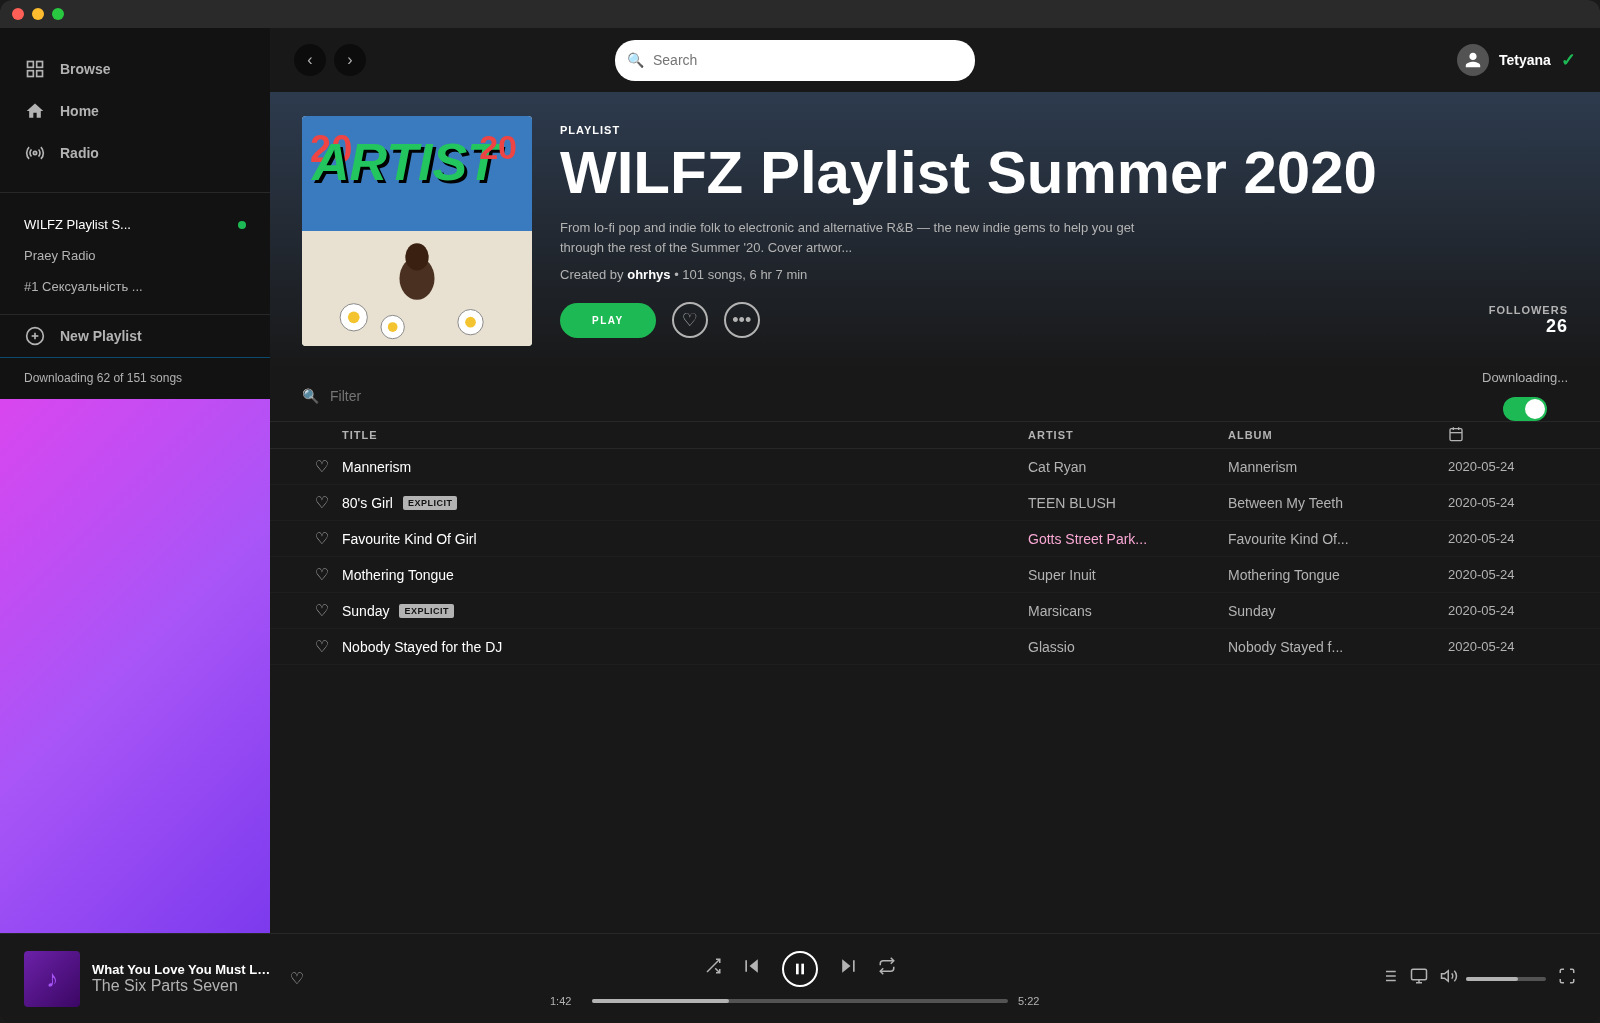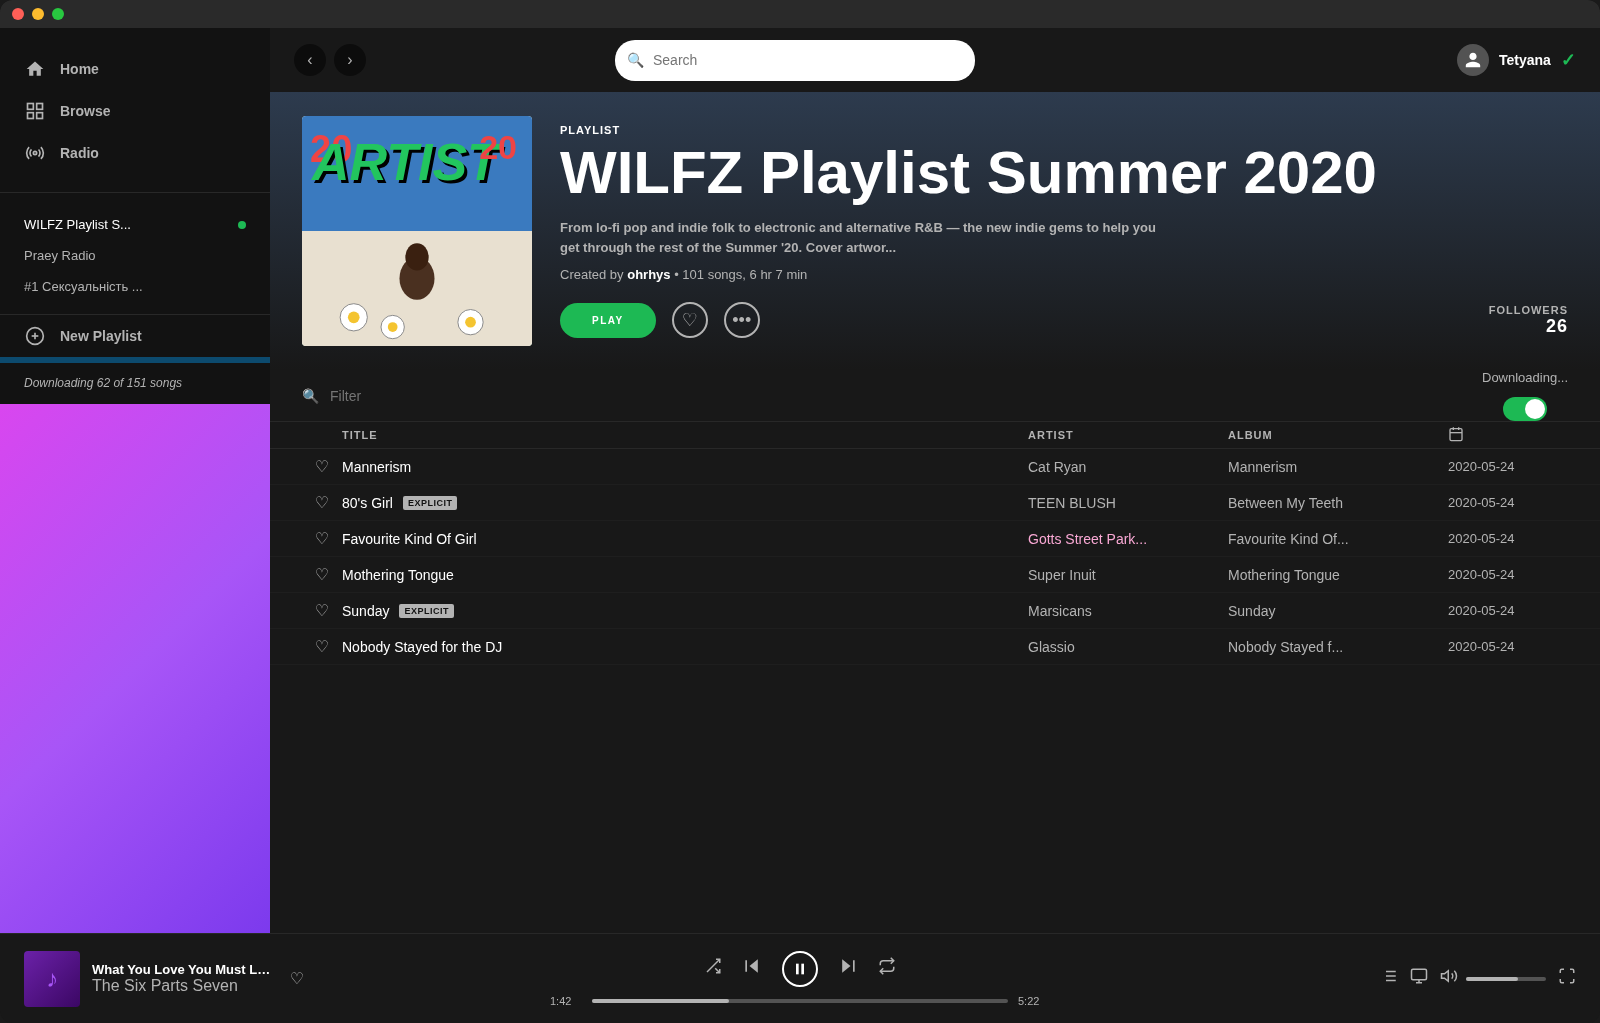--- a/index.html
+++ b/index.html
@@ -94,22 +94,21 @@
       font-weight: 600;
       cursor: pointer;
       border-top: 1px solid #282828;
       margin-top: 4px;
     }
     .download-status {
       padding: 12px 24px;
       color: #b3b3b3;
       font-size: 12px;
       line-height: 1.4;
-      border-top: 6px solid #0c4a6e;
-      font-style: italic;
+      border-top: 1px solid #0c4a6e;
     }
     .album-art-mini {
       flex: 1;
       position: relative;
       min-height: 0;
       overflow: hidden;
     }
 
     
     .main-content {
@@ -260,21 +259,20 @@
       color: #fff;
       line-height: 1.1;
       margin-bottom: 12px;
     }
     .playlist-desc {
       font-size: 13px;
       color: #b3b3b3;
       line-height: 1.5;
       margin-bottom: 10px;
       max-width: 600px;
-      font-weight: bold;
     }
     .playlist-meta {
       font-size: 13px;
       color: #b3b3b3;
       margin-bottom: 20px;
     }
     .playlist-meta .creator { color: #fff; font-weight: 600; }
     .playlist-actions {
       display: flex;
       align-items: center;
@@ -585,36 +583,36 @@
   <div class="traffic-light tl-min"></div>
   <div class="traffic-light tl-max"></div>
 </div>
 
 <div class="app-body">
 
   <div class="sidebar">
     <div class="sidebar-nav">
       <div class="nav-item">
         <div class="nav-icon">
-          <svg width="20" height="20" viewBox="0 0 24 24" fill="currentColor">
-            <path d="M10 20v-6h4v6h5v-8h3L12 3 2 12h3v8z"></path>
-          </svg>
-        </div>
-        <span>Home</span>
-      </div>
-      <div class="nav-item">
-        <div class="nav-icon">
           <svg width="20" height="20" viewBox="0 0 24 24" fill="none" stroke="currentColor" stroke-width="2">
             <rect x="3" y="3" width="7" height="7"></rect>
             <rect x="14" y="3" width="7" height="7"></rect>
             <rect x="3" y="14" width="7" height="7"></rect>
             <rect x="14" y="14" width="7" height="7"></rect>
           </svg>
         </div>
         <span>Browse</span>
+      </div>
+      <div class="nav-item">
+        <div class="nav-icon">
+          <svg width="20" height="20" viewBox="0 0 24 24" fill="currentColor">
+            <path d="M10 20v-6h4v6h5v-8h3L12 3 2 12h3v8z"></path>
+          </svg>
+        </div>
+        <span>Home</span>
       </div>
       <div class="nav-item">
         <div class="nav-icon">
           <svg width="20" height="20" viewBox="0 0 24 24" fill="none" stroke="currentColor" stroke-width="2">
             <circle cx="12" cy="12" r="2"></circle>
             <path d="M16.24 7.76a6 6 0 0 1 0 8.49m-8.48-.01a6 6 0 0 1 0-8.49m11.31-2.82a10 10 0 0 1 0 14.14m-14.14 0a10 10 0 0 1 0-14.14"></path>
           </svg>
         </div>
         <span>Radio</span>
       </div>

